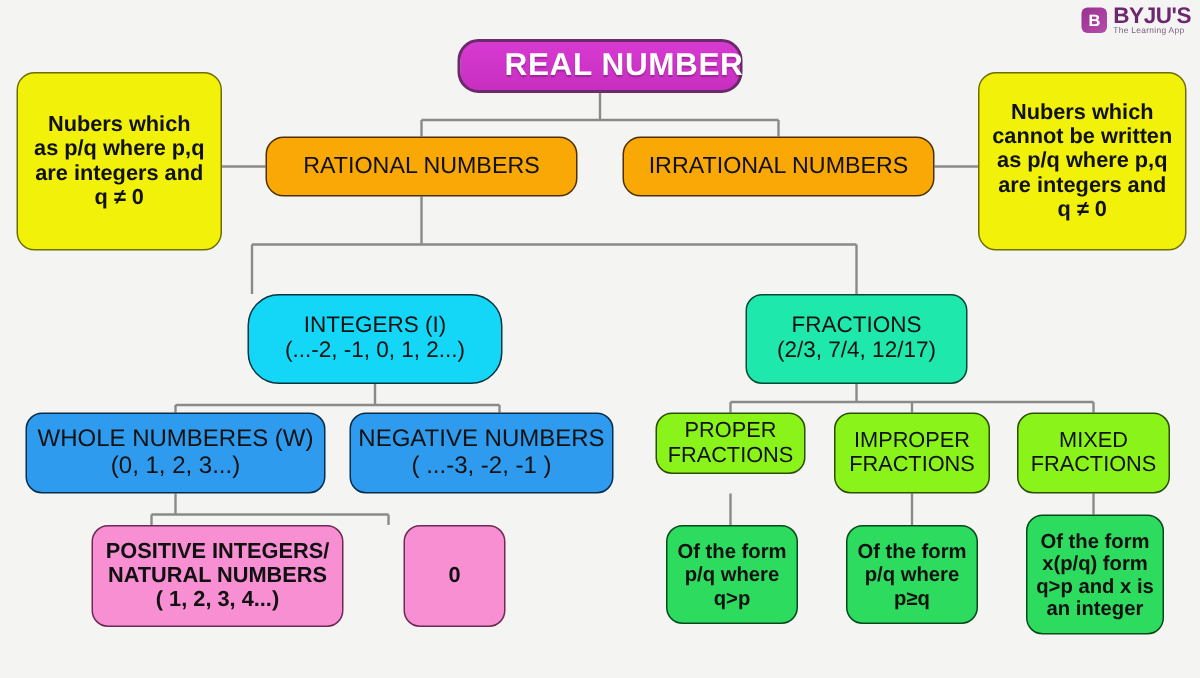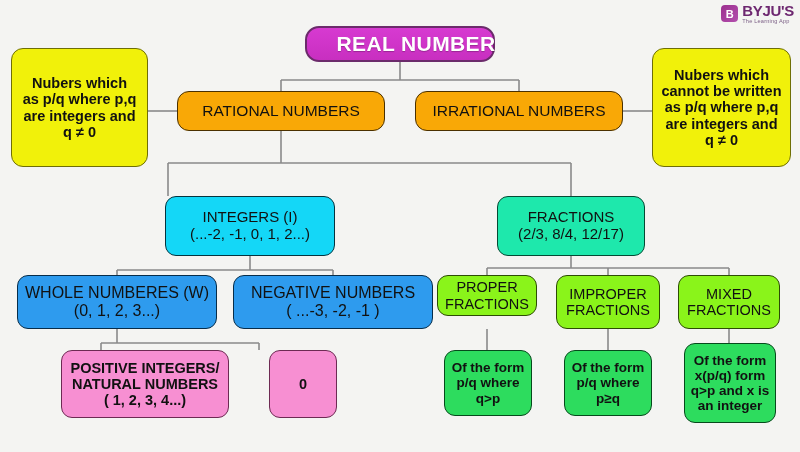--- a/index.html
+++ b/index.html
@@ -66,21 +66,21 @@
   .n-orange {
     background: #f9a806;
     border: 1.5px solid #4a3000;
     border-radius: 12px;
     font-weight: normal;
     font-size: 15.5px;
   }
   .n-cyan {
     background: #14d7f7;
     border: 1.5px solid #05343f;
-    border-radius: 11px;
+    border-radius: 21px;
     font-size: 15px;
   }
   .n-springgreen {
     background: #1fe8b0;
     background: #1ee8ac;
     border: 1.5px solid #044a34;
     border-radius: 11px;
     font-size: 15px;
   }
   .n-blue {
@@ -209,29 +209,29 @@
     <span class="ln">IRRATIONAL NUMBERS</span>
   </div>
 
   <div class="node n-cyan" style="left:165px; top:196px; width:170px; height:60px;">
     <span class="ln">INTEGERS (I)</span>
     <span class="ln">(...-2, -1, 0, 1, 2...)</span>
   </div>
 
   <div class="node n-springgreen" style="left:497px; top:196px; width:148px; height:60px;">
     <span class="ln">FRACTIONS</span>
-    <span class="ln">(2/3, 8/4, 12/17)</span>
+    <span class="ln">(2/3, 7/4, 12/17)</span>
   </div>
 
   <div class="node n-blue" style="left:17px; top:275px; width:200px; height:54px;">
     <span class="ln">WHOLE NUMBERES (W)</span>
     <span class="ln">(0, 1, 2, 3...)</span>
   </div>
 
-  <div class="node n-blue" style="left:233px; top:275px; width:200px; height:54px;">
+  <div class="node n-blue" style="left:233px; top:275px; width:176px; height:54px;">
     <span class="ln">NEGATIVE NUMBERS</span>
     <span class="ln">( ...-3, -2, -1 )</span>
   </div>
 
   <div class="node n-chartreuse" style="left:437px; top:275px; width:100px; height:41px;">
     <span class="ln">PROPER</span>
     <span class="ln">FRACTIONS</span>
   </div>
 
   <div class="node n-chartreuse" style="left:556px; top:275px; width:104px; height:54px;">

